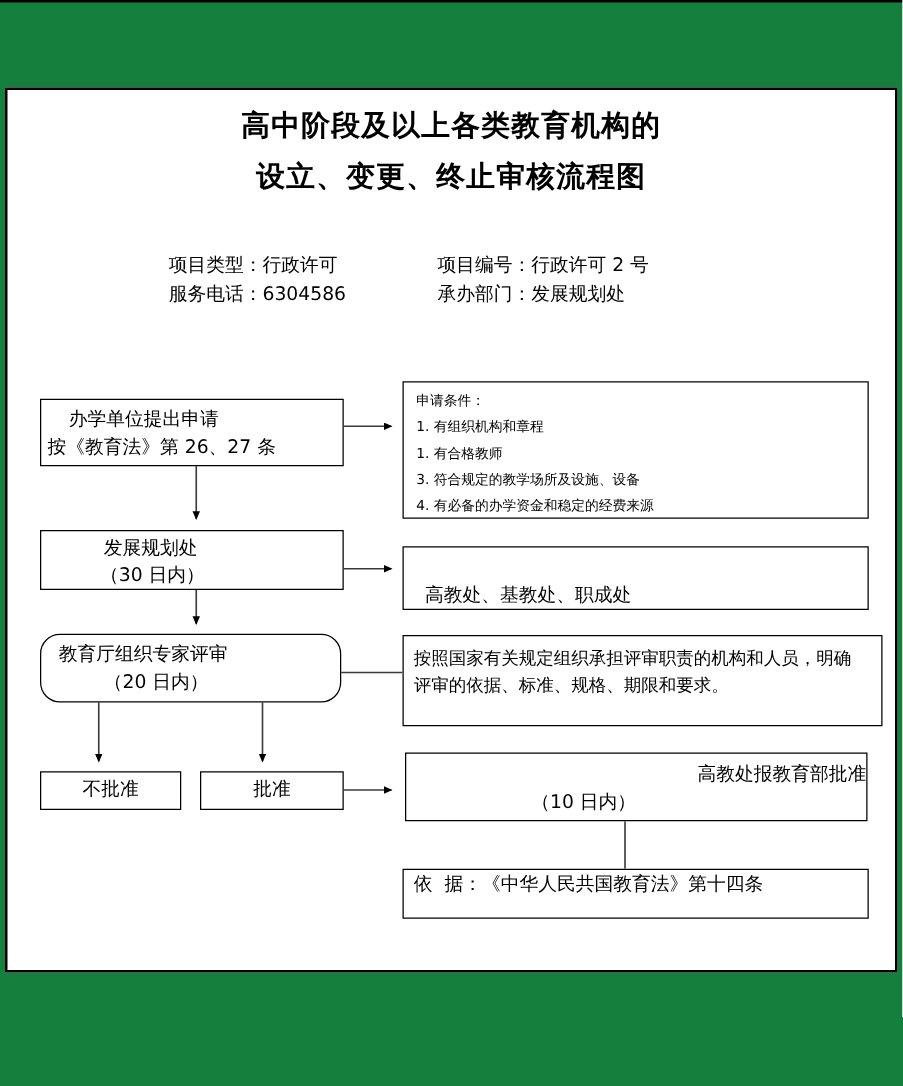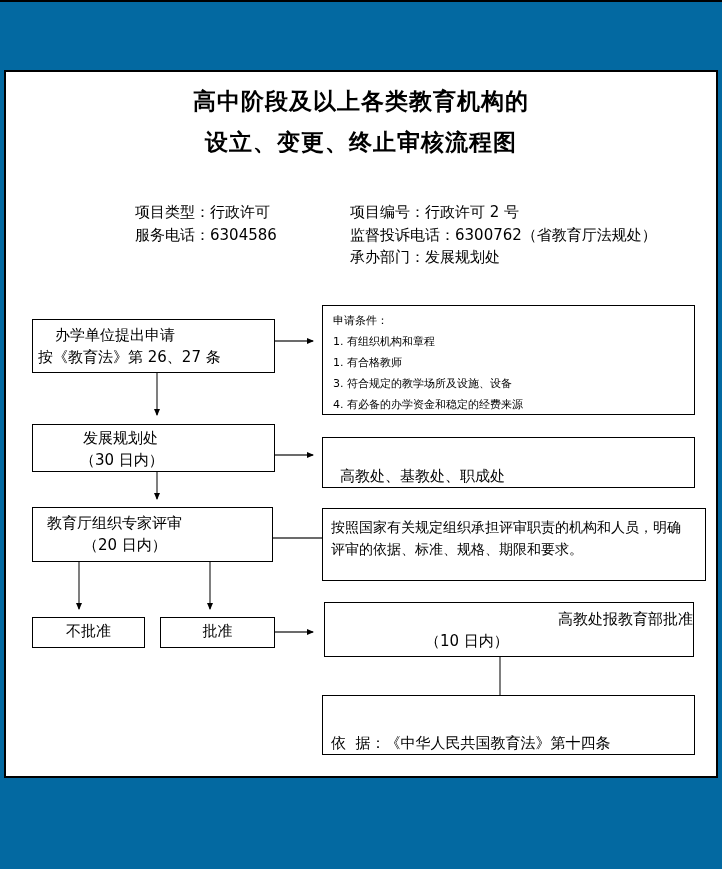--- a/index.html
+++ b/index.html
@@ -1,17 +1,17 @@
 <!DOCTYPE html>
 <html><head>
 <meta charset="utf-8">
 <style>
   html,body{margin:0;padding:0;background:#fff;}
   .canvas{
-    position:relative;width:722px;height:869px;background:#0369a1;
+    position:relative;width:722px;height:869px;background:#15803d;
     font-family:"DejaVu Sans","Liberation Sans",sans-serif;
     color:#000;overflow:hidden;
   }
   .t{white-space:pre-wrap;}
   .toprule{position:absolute;left:0;top:0;width:722px;height:2px;background:#000;}
   .frame{position:absolute;left:4px;top:70px;width:714px;height:708px;
     border:2px solid #000;box-sizing:border-box;background:#fff;}
   .title-line{position:absolute;left:4px;width:714px;text-align:center;
     font-weight:bold;font-size:23px;letter-spacing:1px;line-height:30px;}
   .title1{top:86px;}
@@ -24,34 +24,34 @@
   .box-apply{left:32px;top:319px;width:243px;height:54px;padding-top:4px;}
   .box-apply .l1{padding-left:22px;}
   .box-apply .l2{padding-left:5px;}
   .box-conditions{left:322px;top:305px;width:373px;height:110px;
     padding:4px 0 0 10px;line-height:21px;font-size:11px;}
   .box-planning{left:32px;top:424px;width:243px;height:48px;padding-top:2px;}
   .box-planning .l1{padding-left:50px;}
   .box-planning .l2{padding-left:47px;}
   .box-departments{left:322px;top:437px;width:373px;height:51px;
     display:flex;align-items:flex-end;padding-left:17px;}
-  .box-review{left:32px;top:507px;width:241px;height:55px;padding-top:4px;}
+  .box-review{left:32px;top:507px;width:241px;height:55px;padding-top:4px;border-radius:16px;}
   .box-review .l1{padding-left:14px;}
   .box-review .l2{padding-left:50px;}
   .box-reviewnote{left:322px;top:508px;width:384px;height:73px;
     padding:7px 0 0 8px;font-size:14px;line-height:22px;}
   .box-rejected{left:32px;top:617px;width:113px;height:31px;
     text-align:center;line-height:26px;}
   .box-approved{left:160px;top:617px;width:115px;height:31px;
     text-align:center;line-height:26px;}
   .box-ministry{left:324px;top:602px;width:370px;height:55px;padding-top:5px;}
   .box-ministry .l1{text-align:right;}
   .box-ministry .l2{padding-left:100px;}
-  .box-basis{left:322px;top:695px;width:373px;height:60px;
-    display:flex;align-items:flex-end;padding-left:8px;}
+  .box-basis{left:322px;top:695px;width:373px;height:40px;
+    display:flex;align-items:flex-start;padding-left:8px;}
   svg.connectors{position:absolute;left:0;top:0;width:722px;height:869px;
     pointer-events:none;}
   svg.connectors line{stroke:#3a3a3a;stroke-width:1.3px;}
 </style>
 </head>
 <body>
 
 <div class="canvas">
 
   <div class="toprule"></div>
@@ -59,21 +59,20 @@
 
   <div class="title-line title1 t">高中阶段及以上各类教育机构的</div>
   <div class="title-line title2 t">设立、变更、终止审核流程图</div>
 
   <div class="info-col info-left">
     <div class="t">项目类型：行政许可</div>
     <div class="t">服务电话：6304586</div>
   </div>
   <div class="info-col info-right">
     <div class="t">项目编号：行政许可 2 号</div>
-    <div class="t">监督投诉电话：6300762（省教育厅法规处）</div>
     <div class="t">承办部门：发展规划处</div>
   </div>
 
   <svg class="connectors" viewBox="0 0 722 869" xmlns="http://www.w3.org/2000/svg">
     <defs>
       <marker id="arrowhead" markerWidth="8" markerHeight="8" refX="6" refY="3" orient="auto" markerUnits="userSpaceOnUse">
         <path d="M0,0 L7,3 L0,6 Z" fill="#000"></path>
       </marker>
     </defs>
     <line x1="275" y1="341" x2="313" y2="341" marker-end="url(#arrowhead)"></line>

